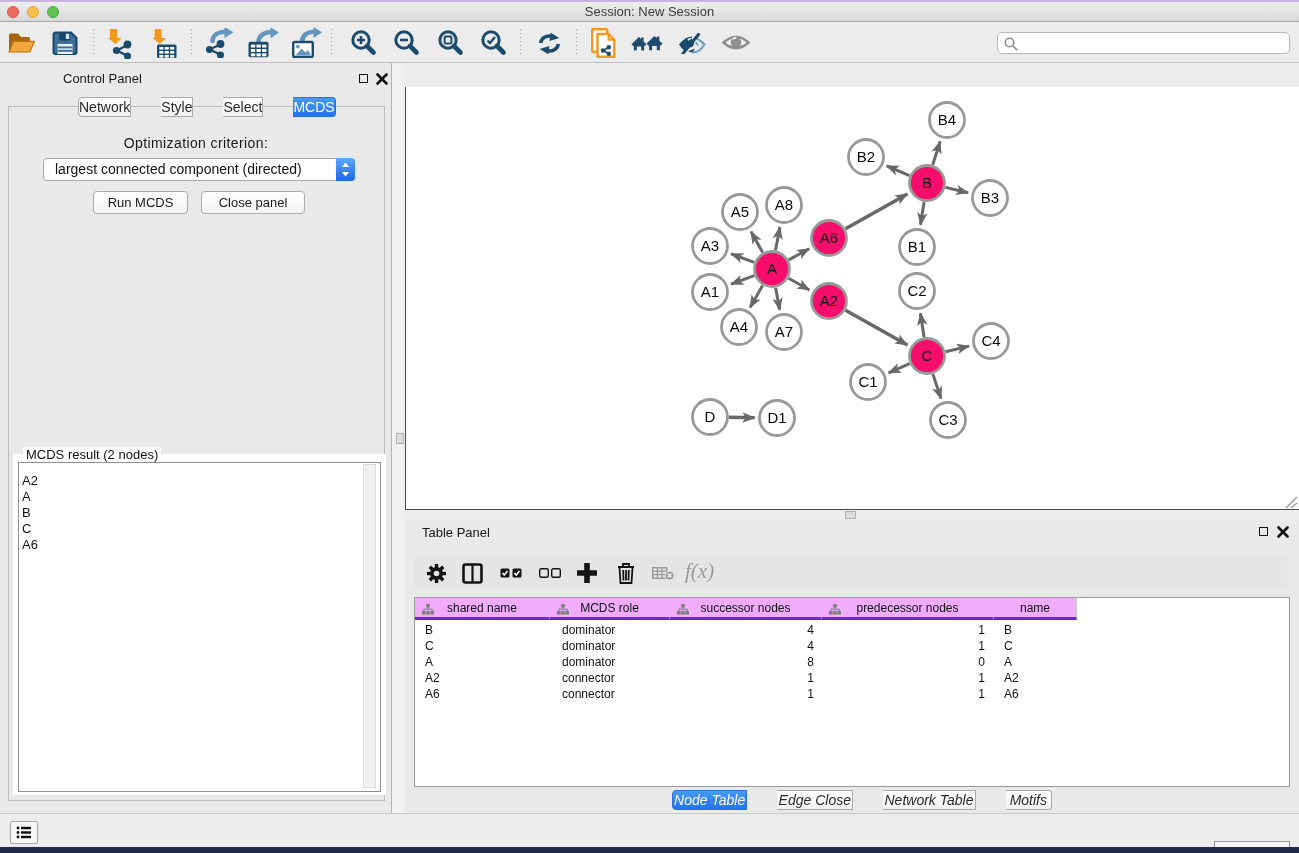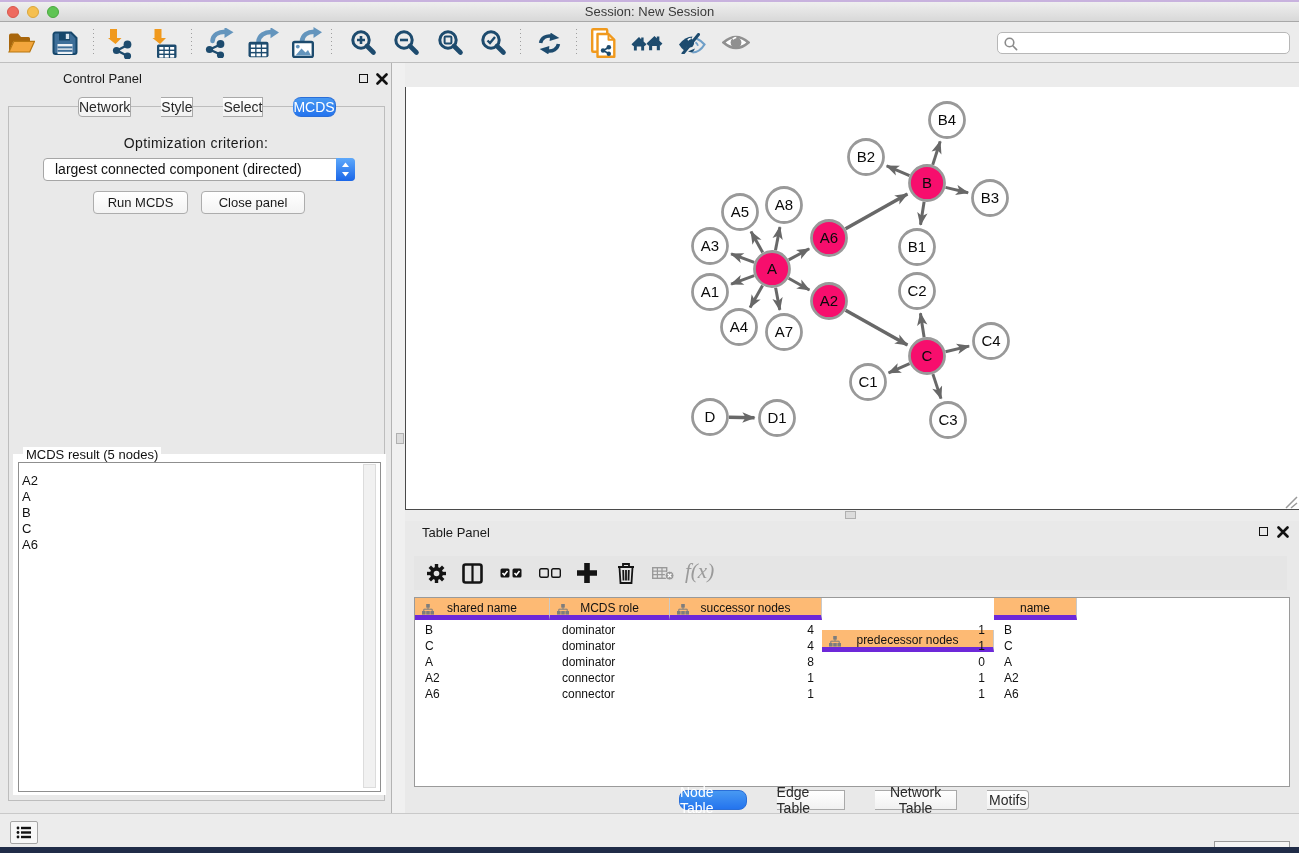--- a/index.html
+++ b/index.html
@@ -18,21 +18,21 @@
 #searchbox { left:997px; top:9px; width:293px; height:22px; background:#fff;
   border:1px solid #b7b7b7; border-radius:5px; }
 
 #leftpanel { left:0; top:63px; width:392px; height:750px; background:#e9e9e9; border-right:1px solid #b3b3b3; }
 #cpTitle { left:22px; top:71px; font-size:13px; color:#1a1a1a;margin-left:41px; }
 .tabrow { height:20px; display:flex; font-size:14px; color:#2a2a2a;gap:30px; }
 .tab { background:linear-gradient(#ffffff,#f1f1f1); border:1px solid #a9a9a9; border-left:none;
   display:flex; align-items:center; justify-content:center; }
 .tab:first-child { border-left:1px solid #a9a9a9; border-radius:4px 0 0 4px; }
 .tab:last-child { border-radius:0 4px 4px 0; }
-.tab.sel { background:linear-gradient(#4899f2,#2474ee); color:#fff; border-color:#2a6ed8;border-radius:8px; }
+.tab.sel { background:linear-gradient(#4899f2,#2474ee); color:#fff; border-color:#2a6ed8; }
 #cpTabs { left:78px; top:34px; width:243px; }
 #cpContent { left:8px; top:43px; width:377px; height:695px; border:1px solid #bdbdbd; }
 #optLabel { left:0; top:135px; width:392px; text-align:center; font-size:14px; letter-spacing:0.4px; color:#1a1a1a; }
 #optSelect { left:43px; top:158px; width:312px; height:23px; background:#fff;
   border:1px solid #a6a6a6; border-radius:4px; font-size:14px; line-height:21px;
   padding-left:11px; color:#111; }
 #optCap { right:-1px; top:-1px; width:19px; height:23px; border-radius:0 4px 4px 0;
   background:linear-gradient(#5ea9fb,#1a66e8); }
 .btn { background:linear-gradient(#ffffff,#f3f3f3); border:1px solid #adadad; border-radius:4px;
   font-size:13px; color:#1a1a1a; text-align:center; height:23px; line-height:21px; top:191px; }
@@ -48,24 +48,24 @@
   border:1px solid #999; border-bottom:1px solid #a3a3a3; border-right:none; border-radius:5px 0 0 0;
   font-size:14px; color:#333; text-align:center; line-height:22px; }
 #netcanvas { left:0; top:23px; width:894px; height:423px; background:#fff;
   border-left:1px solid #4a4a4a; border-bottom:1px solid #4a4a4a; }
 
 #tablepanel { left:405px; top:521px; width:894px; height:292px; background:#e9e9e9; }
 #tpTitle { left:17px; top:4px; position:absolute; font-size:13px; color:#1a1a1a; }
 #tpToolbar { left:9px; top:35px; width:873px; height:34px; position:absolute; background:#e5e5e5; }
 #tpTable { left:9px; top:76px; width:876px; height:190px; position:absolute; background:#fff;
   border:1px solid #9a9a9a; font-size:12px; color:#111; }
-.hcell { position:absolute; top:0; height:22px; background:#fdba74; border-right:1px solid #c9c9c9;
-  border-bottom:5px solid #6d28d9; text-align:center; line-height:21px; }
+.hcell { position:absolute; top:0; height:22px; background:#f0abfc; border-right:1px solid #c9c9c9;
+  border-bottom:3px solid #6d28d9; text-align:center; line-height:21px; }
 .drow { position:absolute; height:16px; line-height:16px; }
-#tpTabs { left:274px; top:269px; width:350px; position:absolute; }
+#tpTabs { left:267px; top:269px; width:380px; position:absolute;font-style:italic; }
 
 #statusbar { left:0; top:813px; width:1299px; height:34px; background:#ececec; border-top:1px solid #c9c9c9; }
 #listbtn { left:10px; top:821px; width:28px; height:23px; background:#f7f7f7; border:1px solid #a5a5a5; border-radius:2px; }
 #membtn { left:1214px; top:821px; width:76px; height:24px; background:#f5f5f5; border:1px solid #9b9b9b;
   font-size:12px; color:#111; text-align:center; line-height:22px;margin-top:20px; }
 #deskBottom { left:0; top:847px; width:1299px; height:6px; background:#202c48; }
 svg { display:block; }
 </style>
 </head>
 <body>
@@ -234,21 +234,21 @@
           <path d="M9.5 4.5 L13 9 H6 Z" fill="#fff"></path>
           <path d="M9.5 18.5 L13 14 H6 Z" fill="#fff"></path>
         </svg>
     </div>
   </div>
   <div class="abs" id="optLabel" style="top:72px;">Optimization criterion:</div>
   <div class="abs btn" style="left:93px; top:128px; width:95px;">Run MCDS</div>
   <div class="abs btn" style="left:201px; top:128px; width:104px;">Close panel</div>
   <div class="abs" id="mcdsBox" style="top:391px;">
     <div id="mcdsFs"></div>
-    <div id="mcdsLegend">MCDS result (5 nodes)</div>
+    <div id="mcdsLegend">MCDS result (2 nodes)</div>
     <div id="mcdsScroll"></div>
     <div id="mcdsList">A2<br>A<br>B<br>C<br>A6</div>
   </div>
 </div>
 <div class="abs" style="left:392px; top:63px; width:13px; height:750px; background:#f0f0f0;"></div>
 <div class="abs" id="netwin">
   <div class="abs" id="netcanvas">
     <svg width="893" height="423" viewBox="0 0 893 423">
         <defs>
           <marker id="arr" markerUnits="userSpaceOnUse" markerWidth="14" markerHeight="11" refX="12.5" refY="5.5" orient="auto">
@@ -400,21 +400,21 @@
 <svg style="position:absolute;left:7px;top:6px;" width="12" height="11" viewBox="0 0 12 11">
           <g fill="#7d7d7d">
             <rect x="4.2" y="0" width="3.6" height="3.6"></rect>
             <path d="M6 3 V5.2 M1.8 7.5 V5.2 H10.2 V7.5" stroke="#7d7d7d" stroke-width="1" fill="none"></path>
             <rect x="0" y="7" width="3.6" height="3.6"></rect>
             <rect x="4.2" y="7" width="3.6" height="3.6"></rect>
             <rect x="8.4" y="7" width="3.6" height="3.6"></rect>
           </g>
         </svg>
 </div>
-<div class="hcell" style="left:407px; width:172px;margin-top:32px;">predecessor nodes
+<div class="hcell" style="left:407px; width:172px;">predecessor nodes
 <svg style="position:absolute;left:7px;top:6px;" width="12" height="11" viewBox="0 0 12 11">
           <g fill="#7d7d7d">
             <rect x="4.2" y="0" width="3.6" height="3.6"></rect>
             <path d="M6 3 V5.2 M1.8 7.5 V5.2 H10.2 V7.5" stroke="#7d7d7d" stroke-width="1" fill="none"></path>
             <rect x="0" y="7" width="3.6" height="3.6"></rect>
             <rect x="4.2" y="7" width="3.6" height="3.6"></rect>
             <rect x="8.4" y="7" width="3.6" height="3.6"></rect>
           </g>
         </svg>
 </div>
@@ -441,21 +441,21 @@
 <div class="drow" style="left:407px; top:72px; width:163px; text-align:right;">1</div>
 <div class="drow" style="left:589px; top:72px; width:60px;">A2</div>
 <div class="drow" style="left:10px; top:88px; width:120px;">A6</div>
 <div class="drow" style="left:147px; top:88px; width:100px;">connector</div>
 <div class="drow" style="left:255px; top:88px; width:144px; text-align:right;">1</div>
 <div class="drow" style="left:407px; top:88px; width:163px; text-align:right;">1</div>
 <div class="drow" style="left:589px; top:88px; width:60px;">A6</div>
   </div>
   <div class="abs tabrow" id="tpTabs">
     <div class="tab sel" style="width:91px;">Node Table</div>
-    <div class="tab" style="width:92px;">Edge Table</div>
+    <div class="tab" style="width:92px;">Edge Close</div>
     <div class="tab" style="width:112px;text-align:center;">Network Table</div>
     <div class="tab" style="width:56px;">Motifs</div>
   </div>
 </div>
 <div class="abs" style="left:396px; top:433px; width:8px; height:11px; background:#dcdcdc; border:1px solid #b0b0b0;"></div>
 <div class="abs" style="left:845px; top:511px; width:11px; height:8px; background:#dcdcdc; border:1px solid #b0b0b0;"></div>
 <div class="abs" id="statusbar"></div>
 <div class="abs" id="listbtn">
   <svg width="26" height="21" viewBox="0 0 26 21">
       <g fill="#111">

